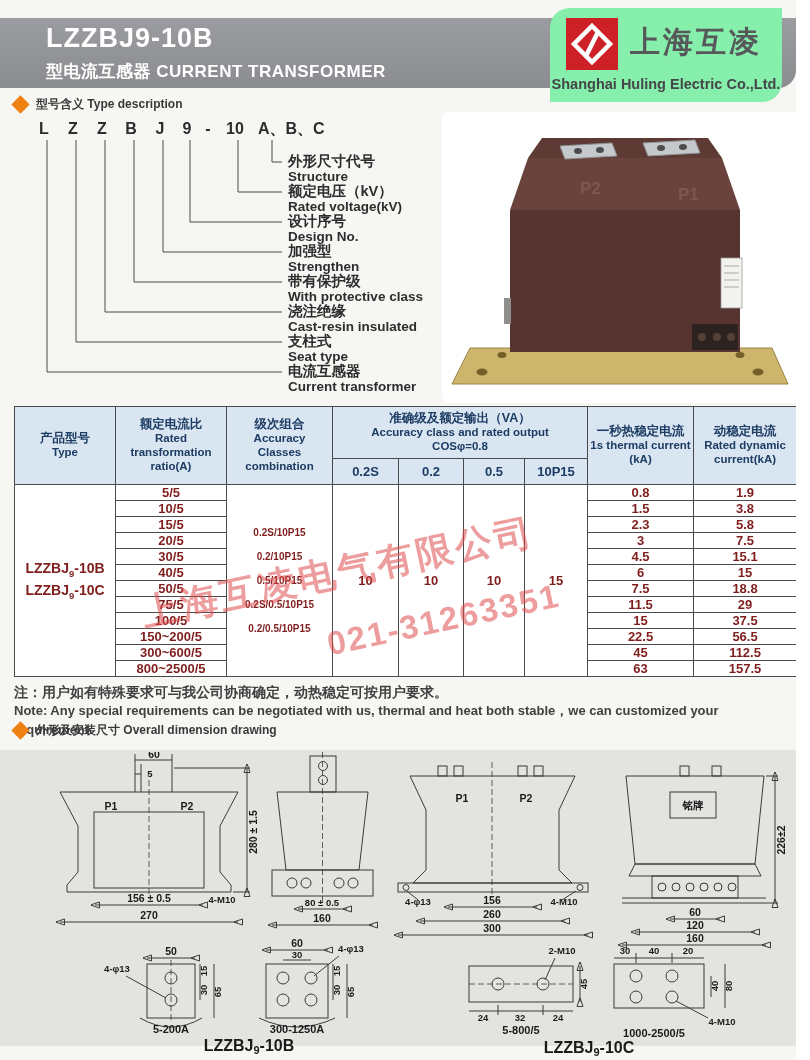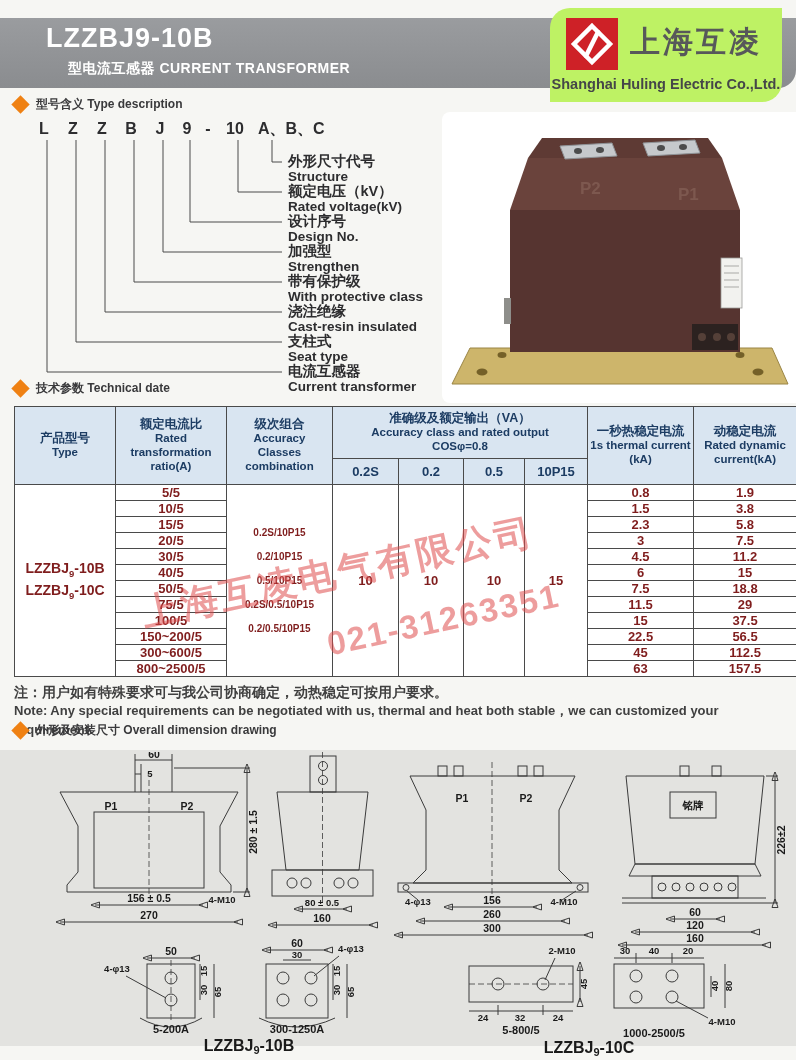--- a/index.html
+++ b/index.html
@@ -3,22 +3,22 @@
 <meta charset="utf-8">
 <style>
   html,body{margin:0;padding:0;background:#ffffff;}
   body{font-family:"Liberation Sans","DejaVu Sans",sans-serif;}
   .page{position:relative;width:796px;height:1060px;background:#f6f6f3;overflow:hidden;}
 
   
   .banner{position:absolute;top:18px;left:0;width:796px;height:70px;
           background:linear-gradient(#9a9c9f,#8a8c8f);border-radius:0 0 18px 0;}
   .banner-title{position:absolute;top:5px;left:46px;color:#fff;font-size:27px;font-weight:bold;letter-spacing:1px;}
-  .banner-sub{position:absolute;top:42px;left:46px;color:#fff;font-size:14px;font-weight:bold;letter-spacing:.5px;margin-left:22px;}
-  .logo-panel{position:absolute;top:8px;left:550px;width:232px;height:94px;background:#bef264;
+  .banner-sub{position:absolute;top:42px;left:46px;color:#fff;font-size:17px;font-weight:bold;letter-spacing:.5px;}
+  .logo-panel{position:absolute;top:8px;left:550px;width:232px;height:94px;background:#86efac;
               border-radius:20px 0 20px 0;}
   .logo-mark{position:absolute;top:10px;left:16px;width:52px;height:52px;}
   .logo-cn{position:absolute;top:14px;left:80px;font-size:30px;font-weight:bold;color:#57585a;letter-spacing:3px;}
   .logo-en{position:absolute;bottom:10px;left:0;width:100%;text-align:center;font-size:14.5px;font-weight:bold;color:#454648;}
 
   
   .sec-title{position:absolute;left:14px;display:flex;align-items:center;gap:9px;
              font-size:12px;font-weight:bold;color:#39393b;}
   .diamond{width:13px;height:13px;background:#ef8113;transform:rotate(45deg);flex:0 0 13px;}
 
@@ -162,24 +162,20 @@
     <line x1="284" y1="170" x2="299" y2="170" stroke="#a9a9a6" stroke-width="1"></line>
     <line x1="284" y1="177" x2="299" y2="177" stroke="#a9a9a6" stroke-width="1"></line>
 
     <rect x="252" y="214" width="46" height="26" fill="#2c2220" stroke="none"></rect>
     <circle cx="262" cy="227" r="4" fill="#554038" stroke="none"></circle>
     <circle cx="277" cy="227" r="4" fill="#554038" stroke="none"></circle>
     <circle cx="291" cy="227" r="4" fill="#554038" stroke="none"></circle>
     <rect x="64" y="188" width="7" height="26" fill="#8e8e8a" stroke="none"></rect>
   </svg>
 
-  <div class="sec-title" style="top:380px;">
-    <span class="diamond"></span>
-    <span>技术参数 Technical date</span>
-  </div>
 
   <table class="tech-table">
     <colgroup>
       <col style="width:101px">
         <col style="width:111px">
         <col style="width:106px">
       <col style="width:66px">
         <col style="width:65px">
         <col style="width:61px">
         <col style="width:63px">
@@ -259,21 +255,21 @@
           <td>5.8</td>
         </tr>
       <tr class="body-row">
           <td>20/5</td>
           <td>3</td>
           <td>7.5</td>
         </tr>
       <tr class="body-row">
           <td>30/5</td>
           <td>4.5</td>
-          <td>11.2</td>
+          <td>15.1</td>
         </tr>
       <tr class="body-row">
           <td>40/5</td>
           <td>6</td>
           <td>15</td>
         </tr>
       <tr class="body-row">
           <td>50/5</td>
           <td>7.5</td>
           <td>18.8</td>

